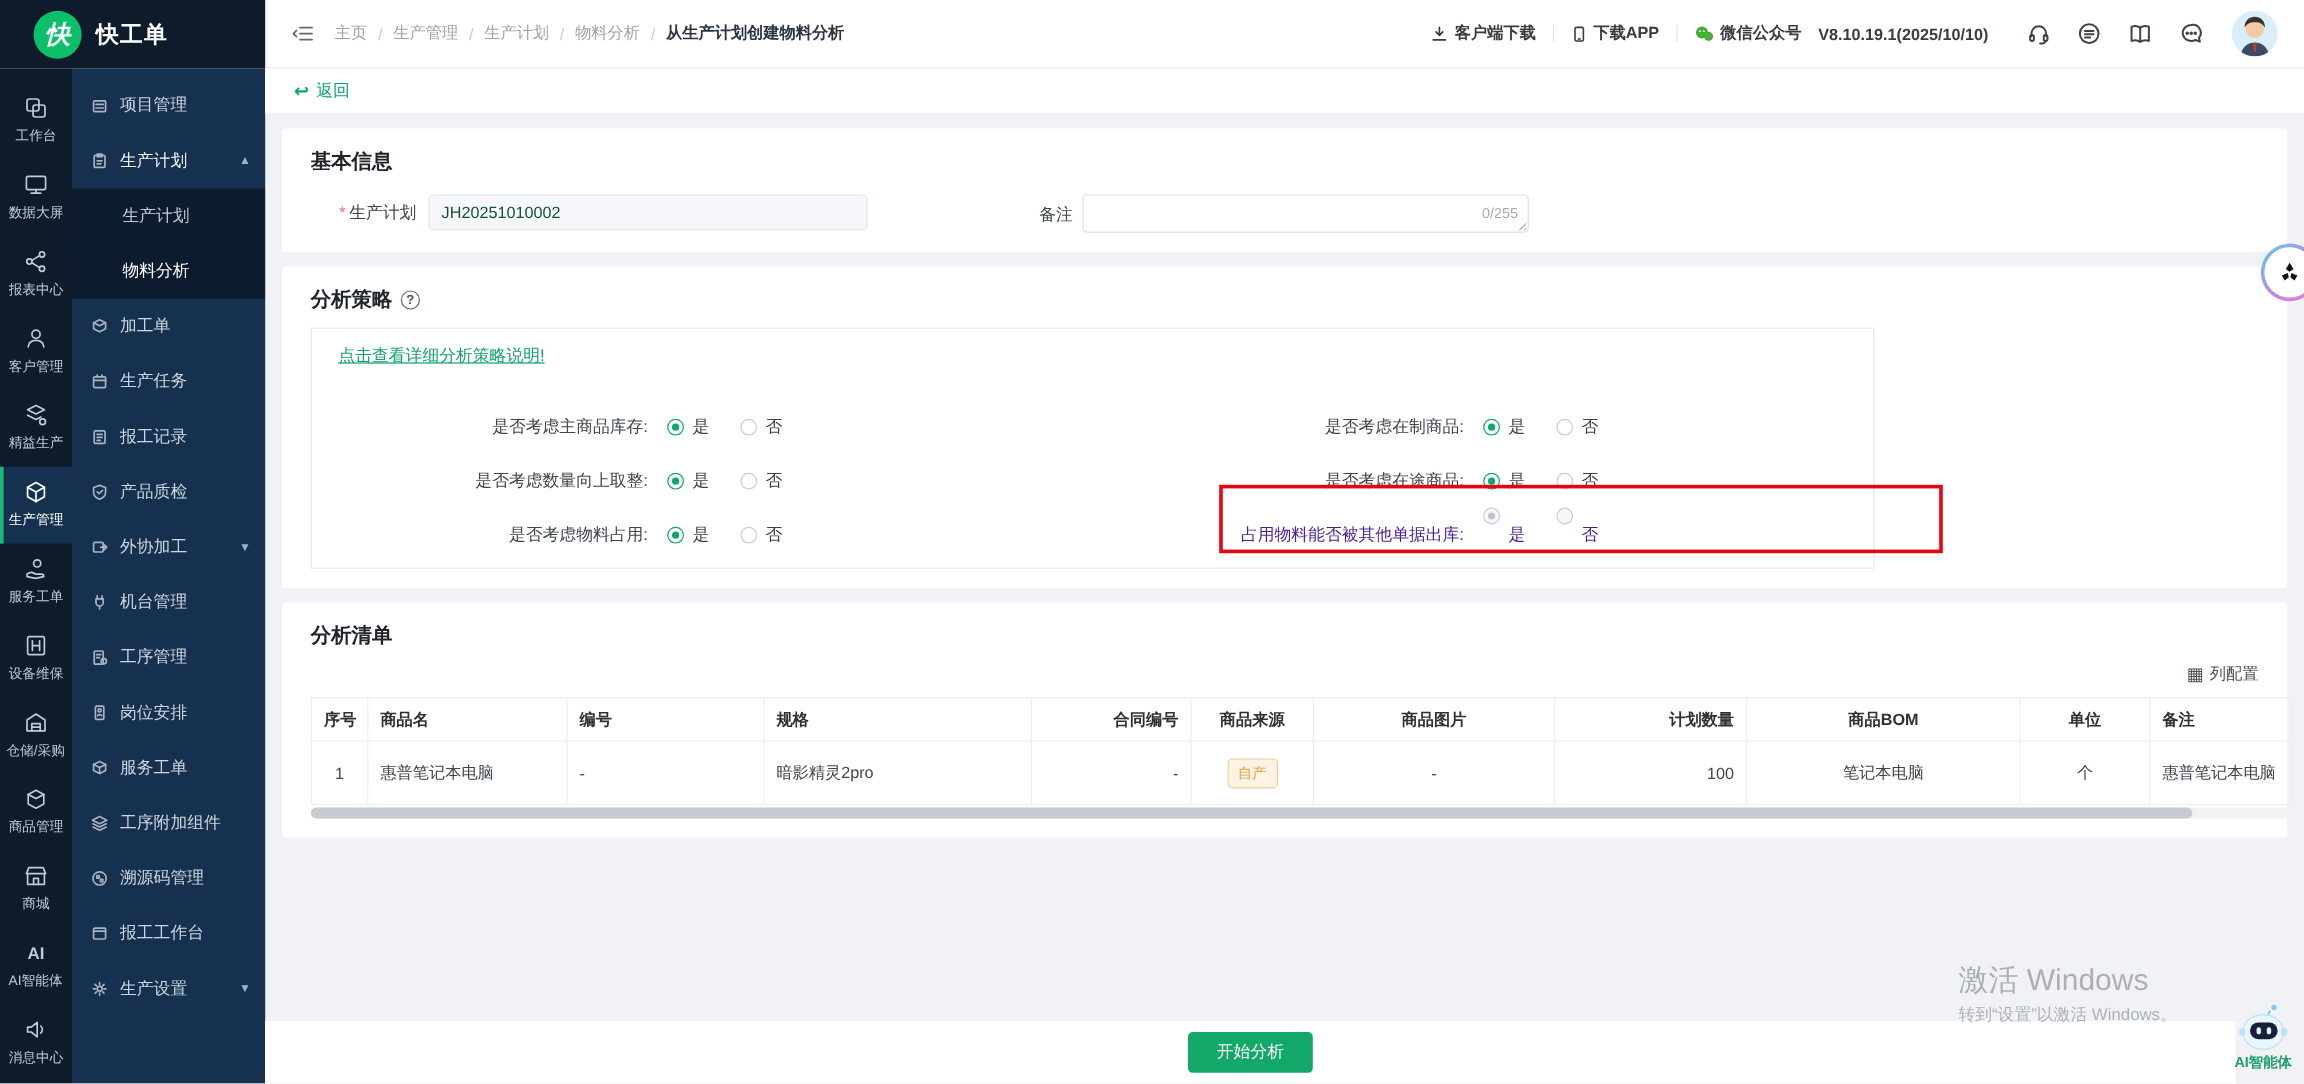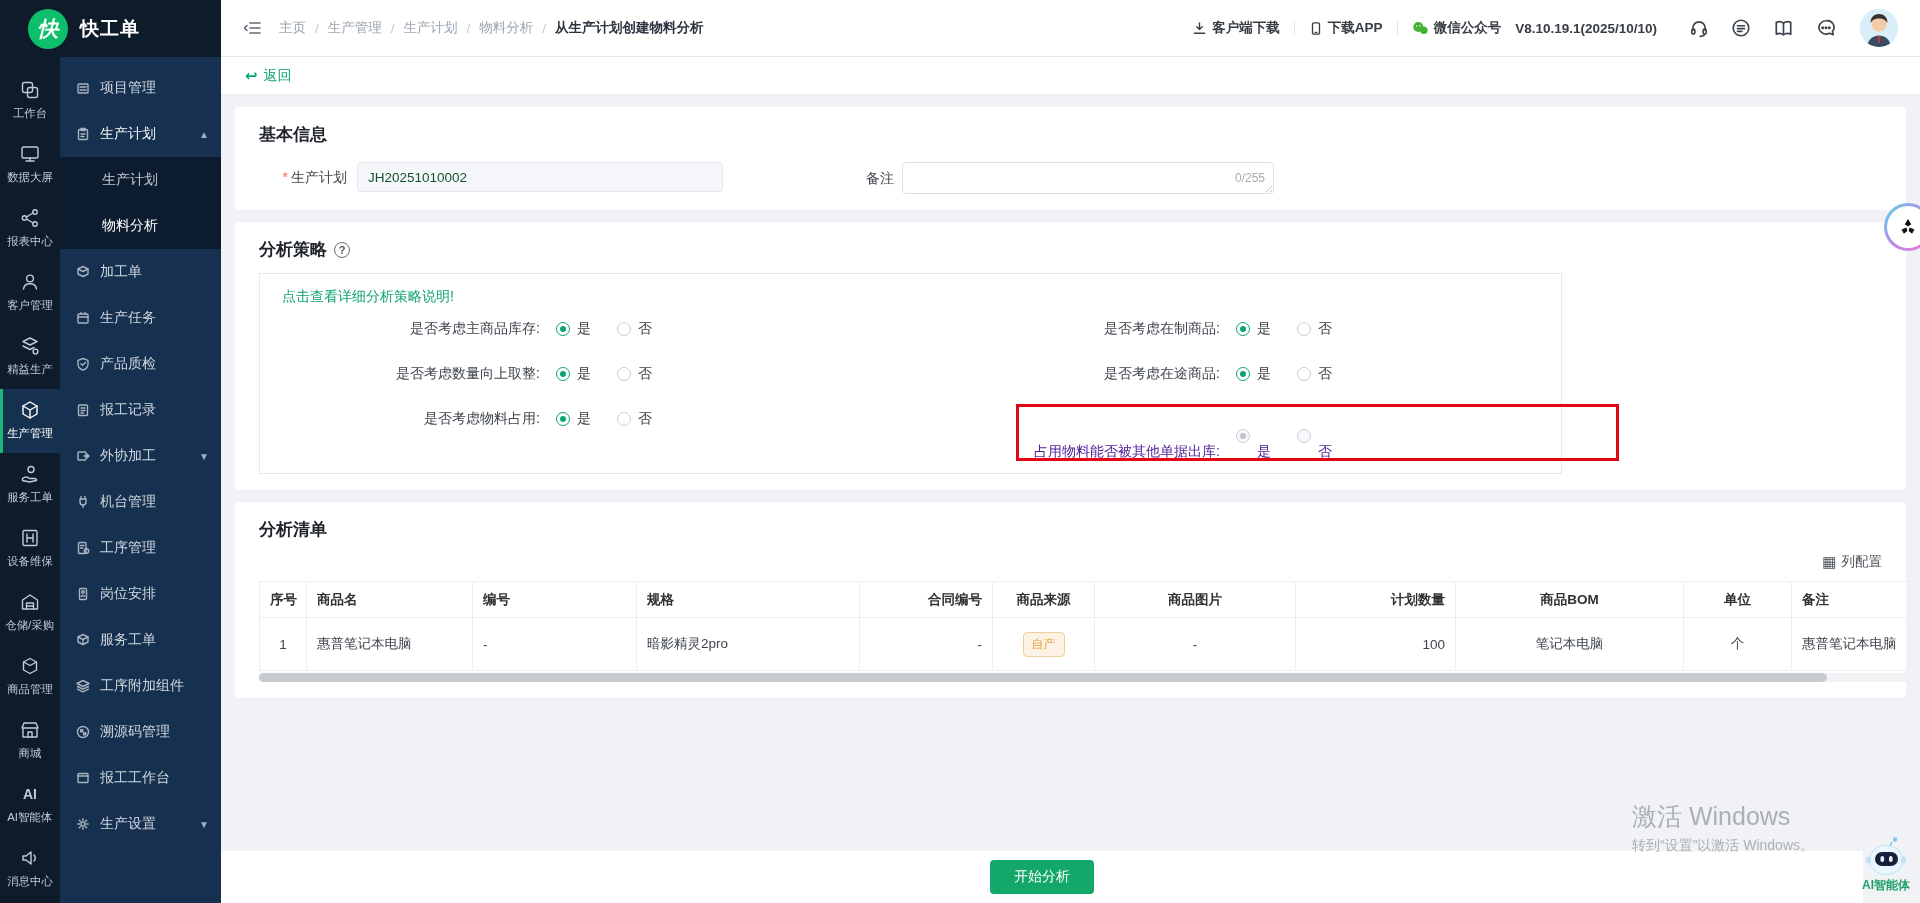--- a/index.html
+++ b/index.html
@@ -59,25 +59,25 @@
   .f-label .req { color:#f56c6c; margin-right:3px; }
   .plan-input { width:366px; height:30px; margin-left:10px; background:#f5f7fa; border:1px solid #e3e6eb; border-radius:4px; color:#14532d; font-size:13.5px; display:flex; align-items:center; padding:0 10px; }
   .remark-label { width:60px; text-align:right; font-size:14px; color:#3f444d; line-height:32px; margin-left:111px; }
   .remark-box { position:relative; width:372px; height:32px; margin-left:8px; border:1px solid #dcdfe6; border-radius:4px; background:#fff; display:flex; align-items:center; justify-content:flex-end; }
   .remark-count { font-size:12px; color:#a8abb2; padding-right:8px; }
   .remark-box::after { content:""; position:absolute; right:1px; bottom:1px; width:9px; height:9px;
     background:repeating-linear-gradient(135deg, transparent 0 2px, #b9bdc4 2px 3px); clip-path:polygon(100% 0,100% 100%,0 100%); cursor:nwse-resize; }
 
   
   .strategy-box { margin-top:12px; border:1px solid #e7e9ed; width:1303px; padding:14px 0 18px 0; }
-  .tip-link { color:#0fa36e; font-size:14px; padding-left:22px; cursor:pointer; }
+  .tip-link { color:#0fa36e; font-size:14px; padding-left:22px; cursor:pointer;text-decoration:underline; }
   .strat-cols { display:flex; margin-top:14px; }
   .strat-col-l { width:640px; }
   .strat-col-r { flex:1; }
-  .strat-row { height:45px; display:flex; align-items:flex-start; position:relative; }
+  .strat-row { height:45px; display:flex; align-items:flex-end; position:relative; }
   .s-label { text-align:right; font-size:14px; color:#3f444d; flex:none; }
   .strat-col-l .s-label { width:280px; }
   .strat-col-r .s-label { width:320px; }
   .radios { display:flex; align-items:center; margin-left:16px; }
   .radio { width:14px; height:14px; border-radius:50%; border:1px solid #c9cdd4; background:#fff; position:relative; flex:none; cursor:pointer; }
   .radio.sel { border-color:#0ea56f; }
   .radio.sel::after { content:""; position:absolute; left:3px; top:3px; width:6px; height:6px; border-radius:50%; background:#0ea56f; }
   .rtext { font-size:14px; color:#3c4147; margin-left:7px; }
   .radio + .rtext + .radio,
   .radios .gap { margin-left:26px; }
@@ -254,31 +254,31 @@
   </div>
   <div class="sm-item">
     <svg class="mi" width="14" height="14" viewBox="0 0 14 14">
         <rect x="2" y="3" width="10" height="9" rx="1"></rect>
         <path d="M2 6h10M5 3V1.5M9 3V1.5"></path>
       </svg>
     <span>生产任务</span>
   </div>
   <div class="sm-item">
     <svg class="mi" width="14" height="14" viewBox="0 0 14 14">
+        <rect x="2.5" y="2" width="9" height="10.5" rx="1"></rect>
+        <path d="M5 5h4M5 7.5h4M5 10h2.5"></path>
+      </svg>
+    <span>报工记录</span>
+  </div>
+  <div class="sm-item">
+    <svg class="mi" width="14" height="14" viewBox="0 0 14 14">
         <path d="M7 1.5l5 1.8v3.9c0 2.9-2 4.8-5 5.8-3-1-5-2.9-5-5.8V3.3z"></path>
         <path d="M5 6.8l1.5 1.5L9.5 5.6"></path>
       </svg>
     <span>产品质检</span>
-  </div>
-  <div class="sm-item">
-    <svg class="mi" width="14" height="14" viewBox="0 0 14 14">
-        <rect x="2.5" y="2" width="9" height="10.5" rx="1"></rect>
-        <path d="M5 5h4M5 7.5h4M5 10h2.5"></path>
-      </svg>
-    <span>报工记录</span>
   </div>
   <div class="sm-item">
     <svg class="mi" width="14" height="14" viewBox="0 0 14 14">
         <rect x="2" y="3" width="8" height="8" rx="1"></rect>
         <path d="M8 7h5M11 5l2 2-2 2"></path>
       </svg>
     <span>外协加工</span>
     <span class="chev">▼</span>
   </div>
   <div class="sm-item">

